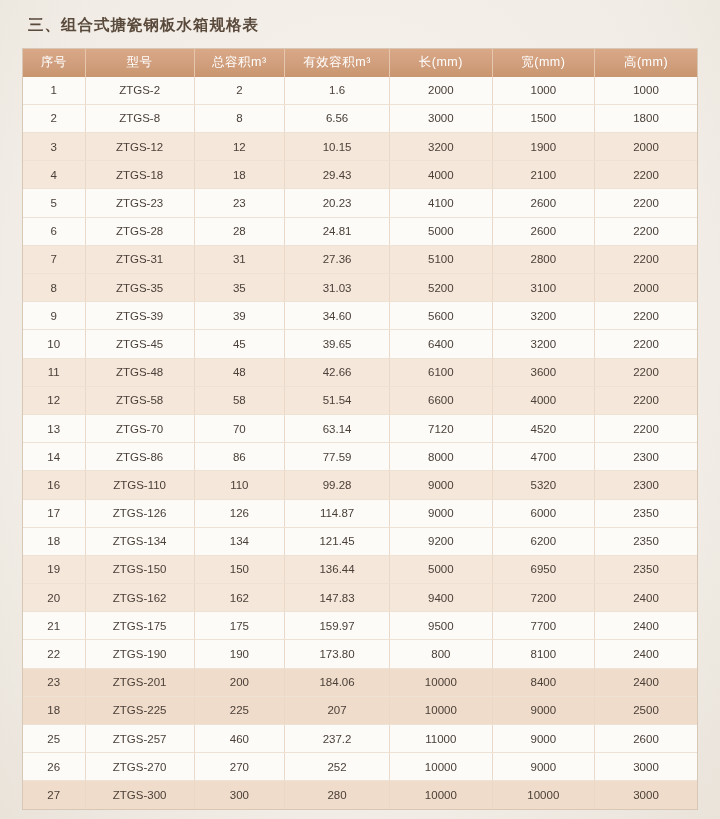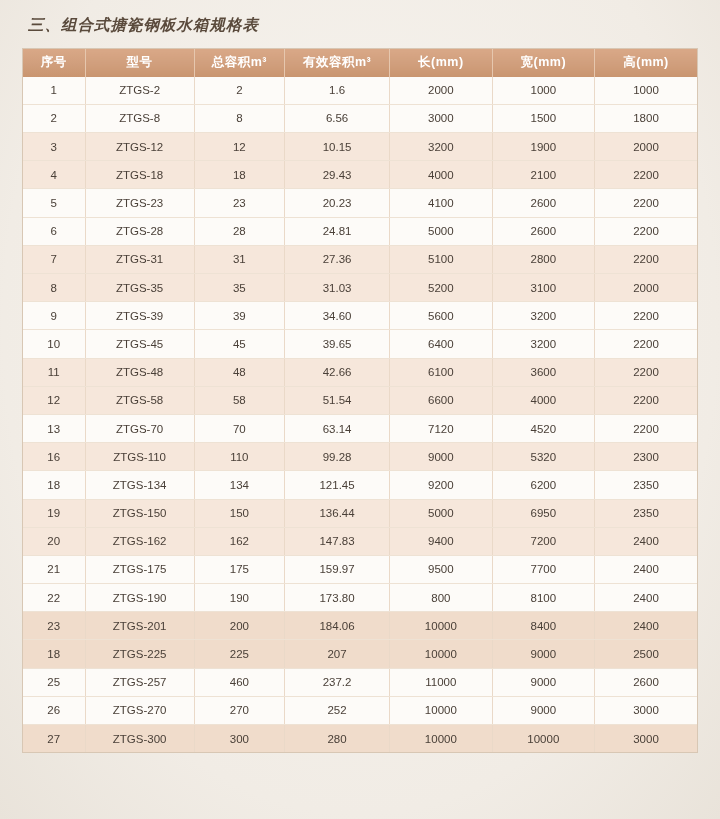--- a/index.html
+++ b/index.html
@@ -22,37 +22,36 @@
       radial-gradient(ellipse at 50% 40%, #f7f4ef 0%, #f1ece5 70%, #e9e3da 100%);
     padding: 0;
   }
   .title {
     font-size: 15.5px;
     font-weight: bold;
     color: #5a4a3c;
     letter-spacing: 1px;
     padding: 14px 0 0 28px;
     line-height: 1.4;
-    font-style: italic;
   }
   .table-wrap {
     margin: 12px 22px 0 22px;
     border: 1px solid #d8c7b4;
     background: #fdfbf8;
   }
   table {
     border-collapse: collapse;
     width: 100%;
     table-layout: fixed;
     font-size: 11.5px;
   }
   thead th {
     background: linear-gradient(180deg, #d9a887 0%, #d09e7c 55%, #c9956f 100%);
     color: #ffffff;
-    font-weight: bold;
+    font-weight: normal;
     font-size: 12.5px;
     height: 26px;
     border-right: 1px solid #e6c7ae;
     letter-spacing: 0.5px;
     text-align: center;
     vertical-align: middle;
   }
   thead th:last-child { border-right: none; }
   tbody td {
     height: 25.2px;
@@ -218,28 +217,46 @@
           </tr>
           <tr class="band-light">
             <td>13</td>
             <td>ZTGS-70</td>
             <td>70</td>
             <td>63.14</td>
             <td>7120</td>
             <td>4520</td>
             <td>2200</td>
           </tr>
+          <tr class="band-light">
+            <td>14</td>
+            <td>ZTGS-86</td>
+            <td>86</td>
+            <td>77.59</td>
+            <td>8000</td>
+            <td>4700</td>
+            <td>2300</td>
+          </tr>
           <tr class="band-mid">
             <td>16</td>
             <td>ZTGS-110</td>
             <td>110</td>
             <td>99.28</td>
             <td>9000</td>
             <td>5320</td>
             <td>2300</td>
+          </tr>
+          <tr class="band-light">
+            <td>17</td>
+            <td>ZTGS-126</td>
+            <td>126</td>
+            <td>114.87</td>
+            <td>9000</td>
+            <td>6000</td>
+            <td>2350</td>
           </tr>
           <tr class="band-light">
             <td>18</td>
             <td>ZTGS-134</td>
             <td>134</td>
             <td>121.45</td>
             <td>9200</td>
             <td>6200</td>
             <td>2350</td>
           </tr>

